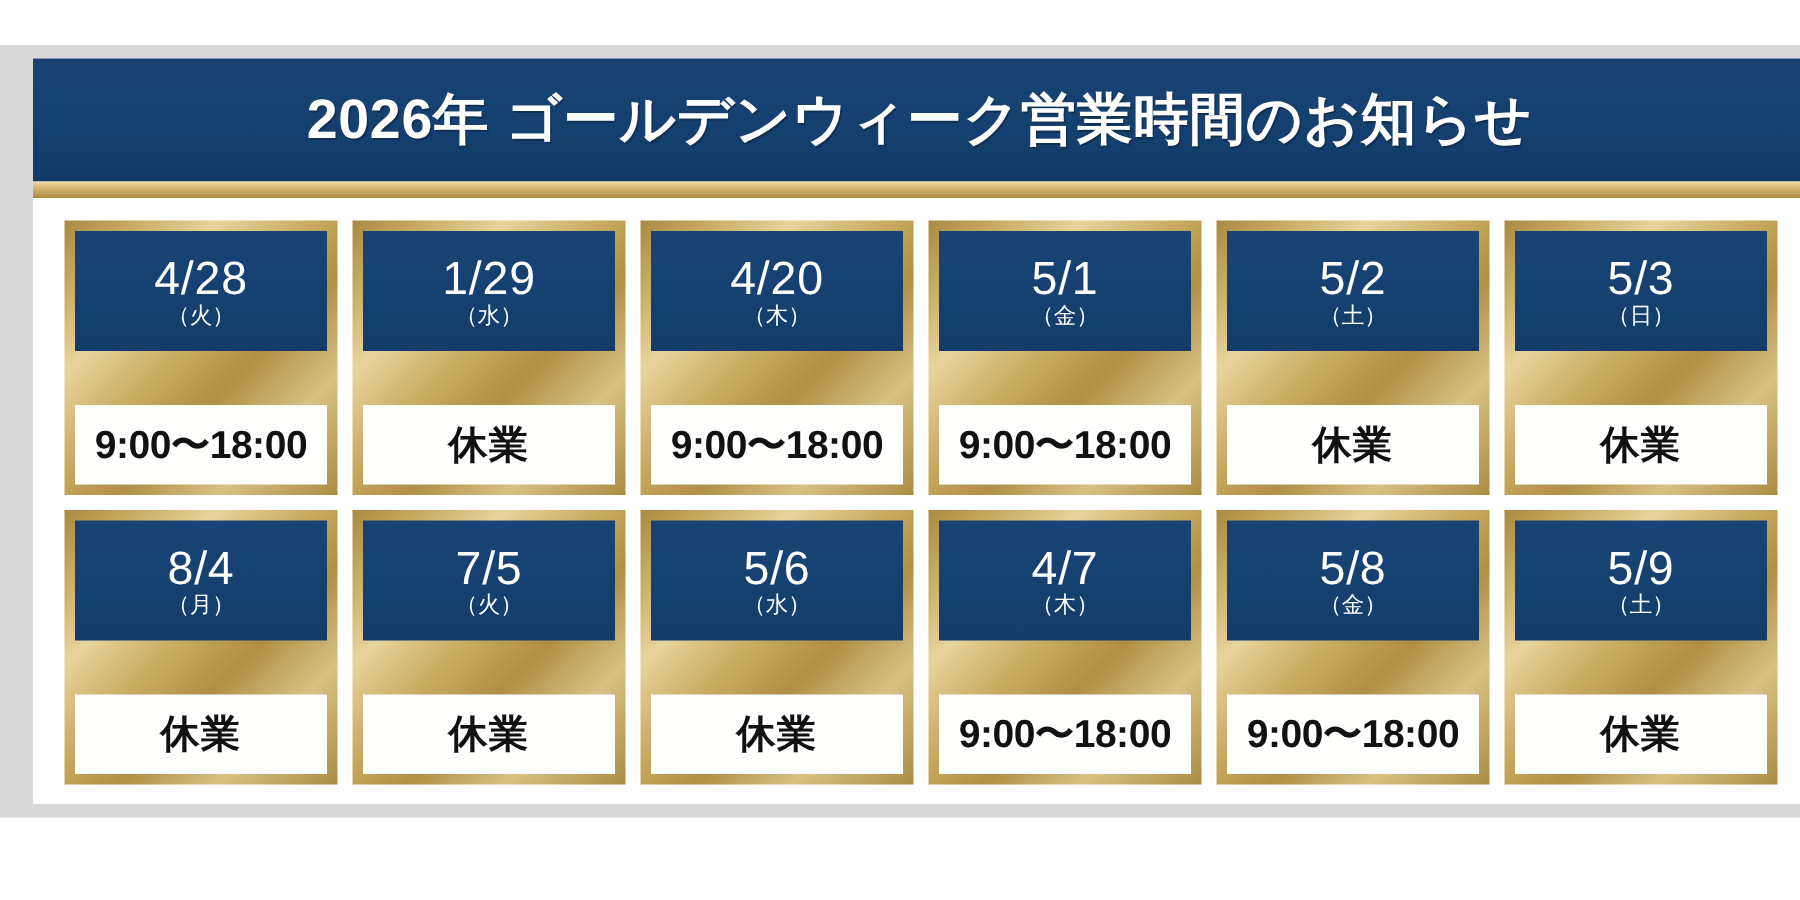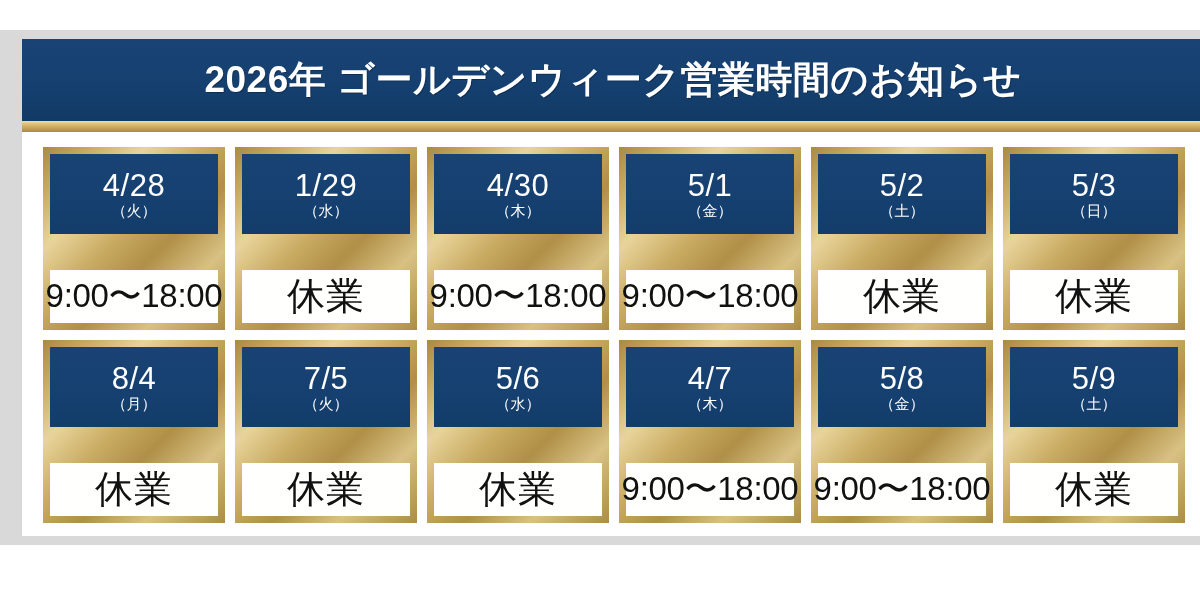--- a/index.html
+++ b/index.html
@@ -123,29 +123,29 @@
   .card-body {
     flex: 1 1 auto;
     background: #fffffd;
     display: flex;
     align-items: center;
     justify-content: center;
     box-sizing: border-box;
   }
   .hours {
     color: #111111;
-    font-size: 33px;
-    font-weight: normal;
+    font-size: 26px;
+    font-weight: bold;
     letter-spacing: -0.3px;
     white-space: nowrap;
   }
   .closed {
     color: #111111;
-    font-size: 38px;
-    font-weight: normal;
+    font-size: 26px;
+    font-weight: bold;
     letter-spacing: 1px;
     white-space: nowrap;
   }
 </style>
 </head>
 <body>
 
 <div class="poster">
   <div class="poster-inner">
 
@@ -168,21 +168,21 @@
           <div class="card-head">
             <div class="card-date">1/29</div>
             <div class="card-dow">（水）</div>
           </div>
           <div class="card-body">
             <div class="closed">休業</div>
           </div>
         </div>
         <div class="card">
           <div class="card-head">
-            <div class="card-date">4/30</div>
+            <div class="card-date">4/20</div>
             <div class="card-dow">（木）</div>
           </div>
           <div class="card-body">
             <div class="hours">9:00〜18:00</div>
           </div>
         </div>
         <div class="card">
           <div class="card-head">
             <div class="card-date">5/1</div>
             <div class="card-dow">（金）</div>

